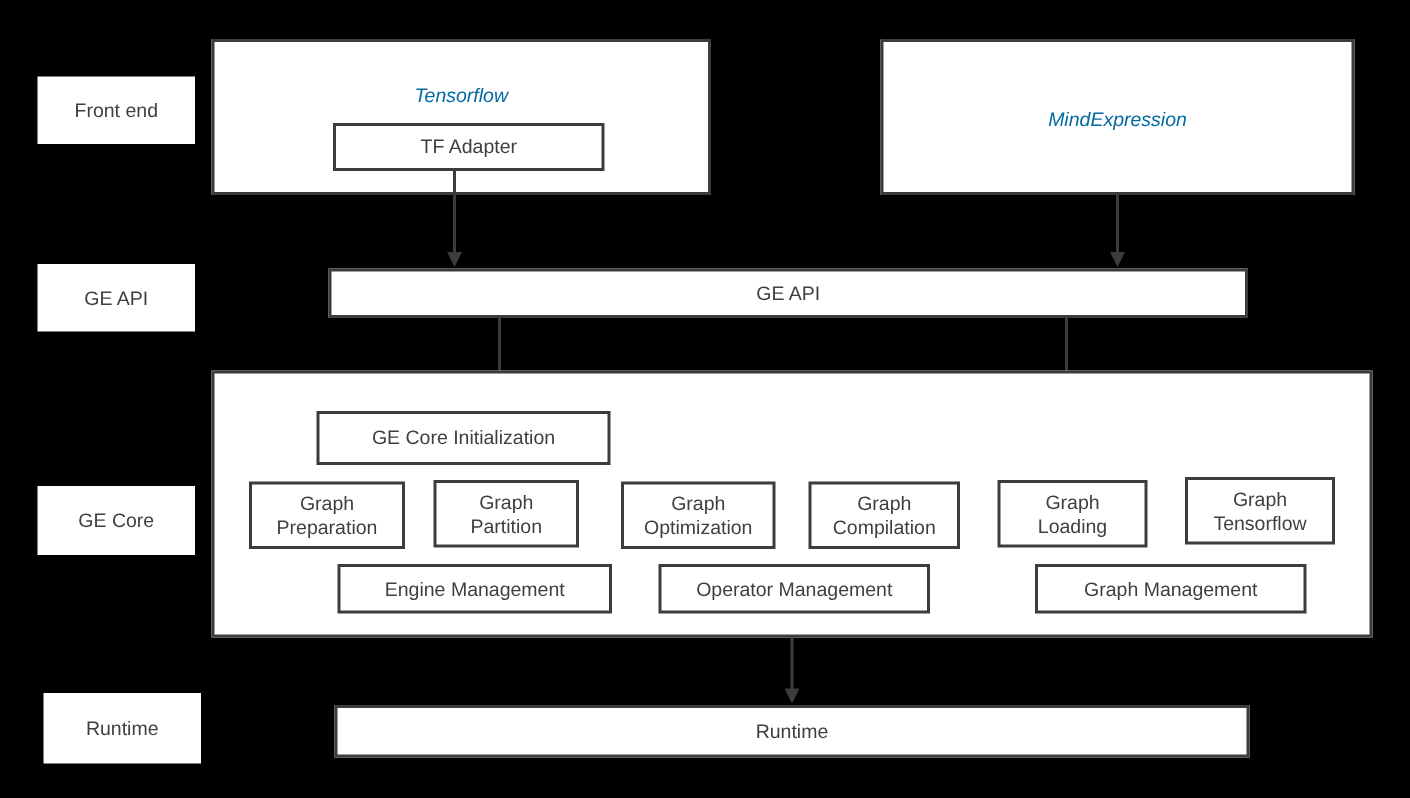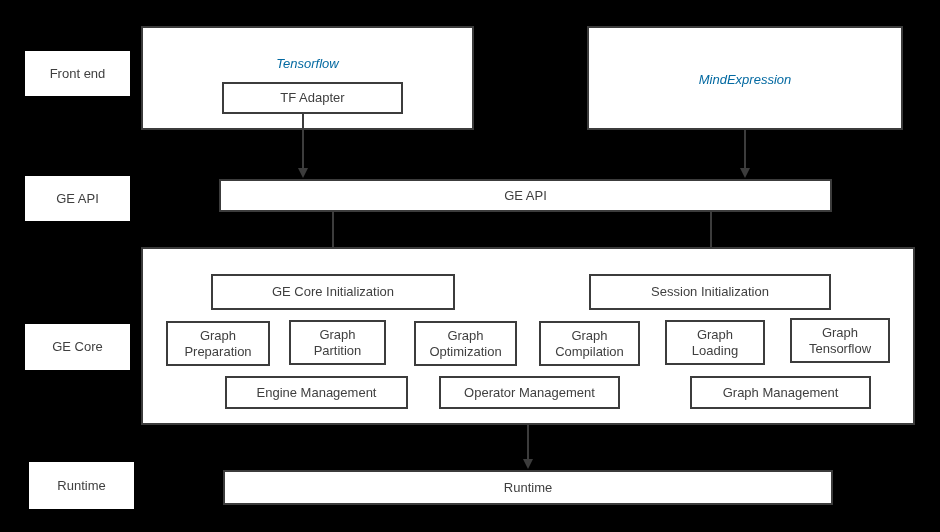--- a/index.html
+++ b/index.html
@@ -127,27 +127,24 @@
     <div class="head" style="top:50px;"></div>
   </div>
 
   <div class="arrow" style="left:710px; top:212px; width:2px; height:62px;">
     <div class="shaft" style="height:52px;"></div>
     <div class="head" style="top:50px;"></div>
   </div>
 
   <div class="box panel" style="left:141px; top:247px; width:774px; height:178px;"></div>
 
-  <div class="box node" style="left:211px; top:274px; width:244px; height:36px;align-items:center;">
+  <div class="box node" style="left:211px; top:274px; width:196px; height:36px;align-items:center;">
     <span>GE Core Initialization</span>
   </div>
 
-  <div class="box node" style="left:589px; top:274px; width:242px; height:36px;">
-    <span>Session Initialization</span>
-  </div>
 
   <div class="box node" style="left:166px; top:321px; width:104px; height:45px; flex-direction:column;">
     <span>Graph</span>
     <span>Preparation</span>
   </div>
 
   <div class="box node" style="left:289px; top:320px; width:97px; height:45px; flex-direction:column;">
     <span>Graph</span>
     <span>Partition</span>
   </div>

